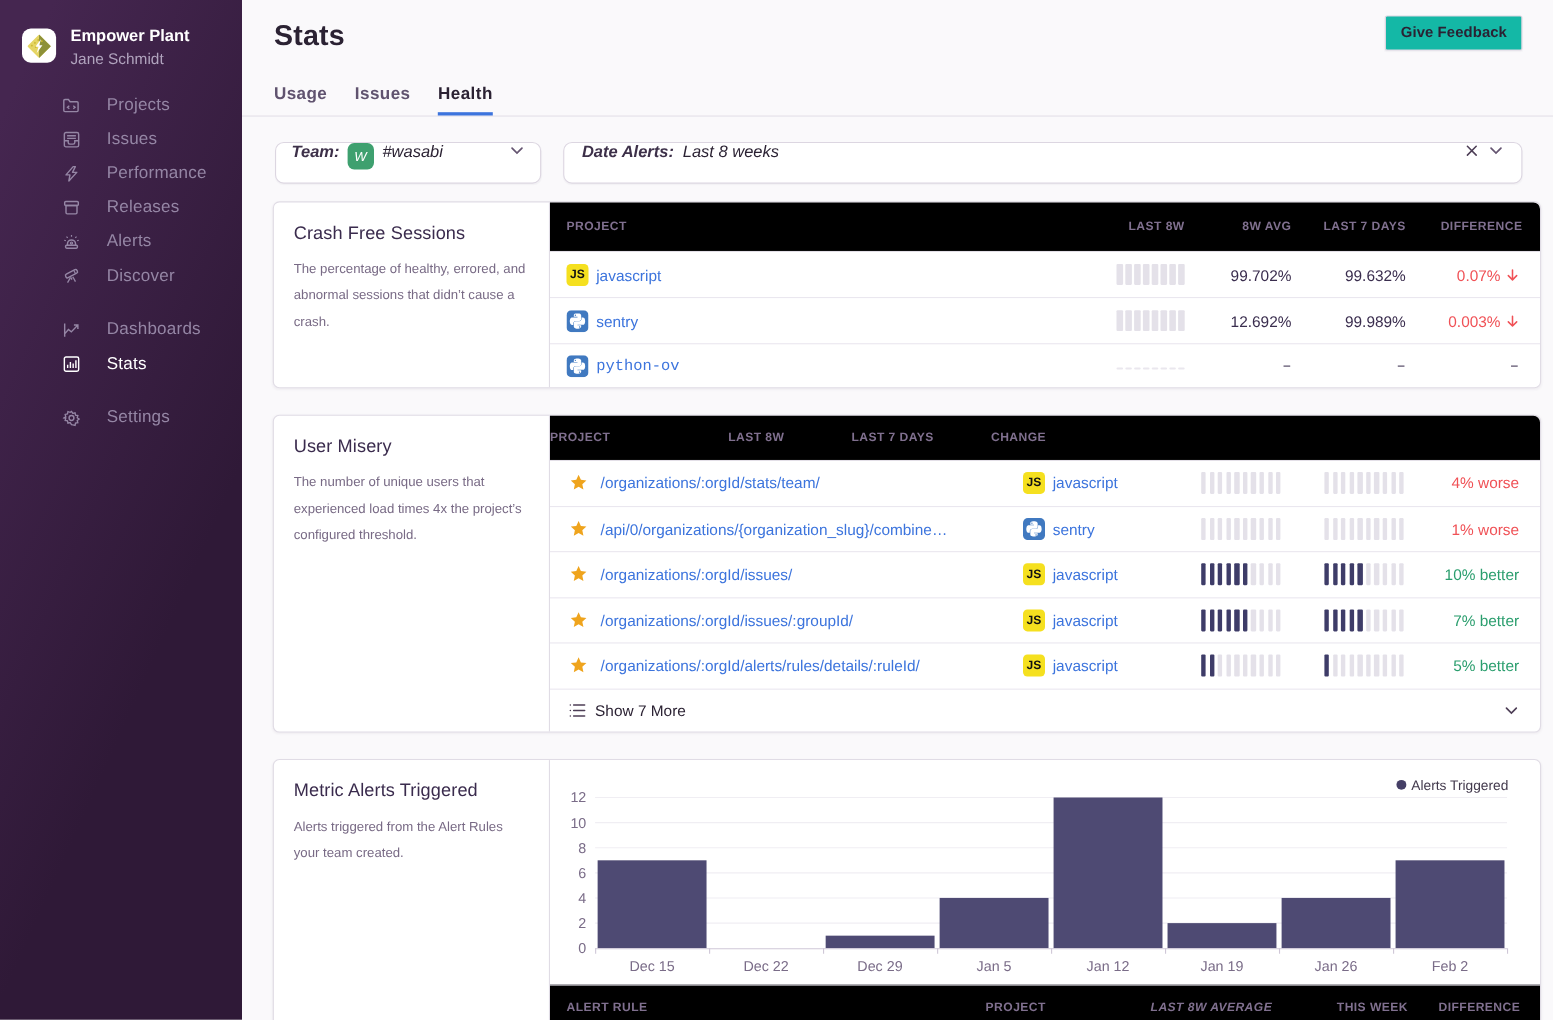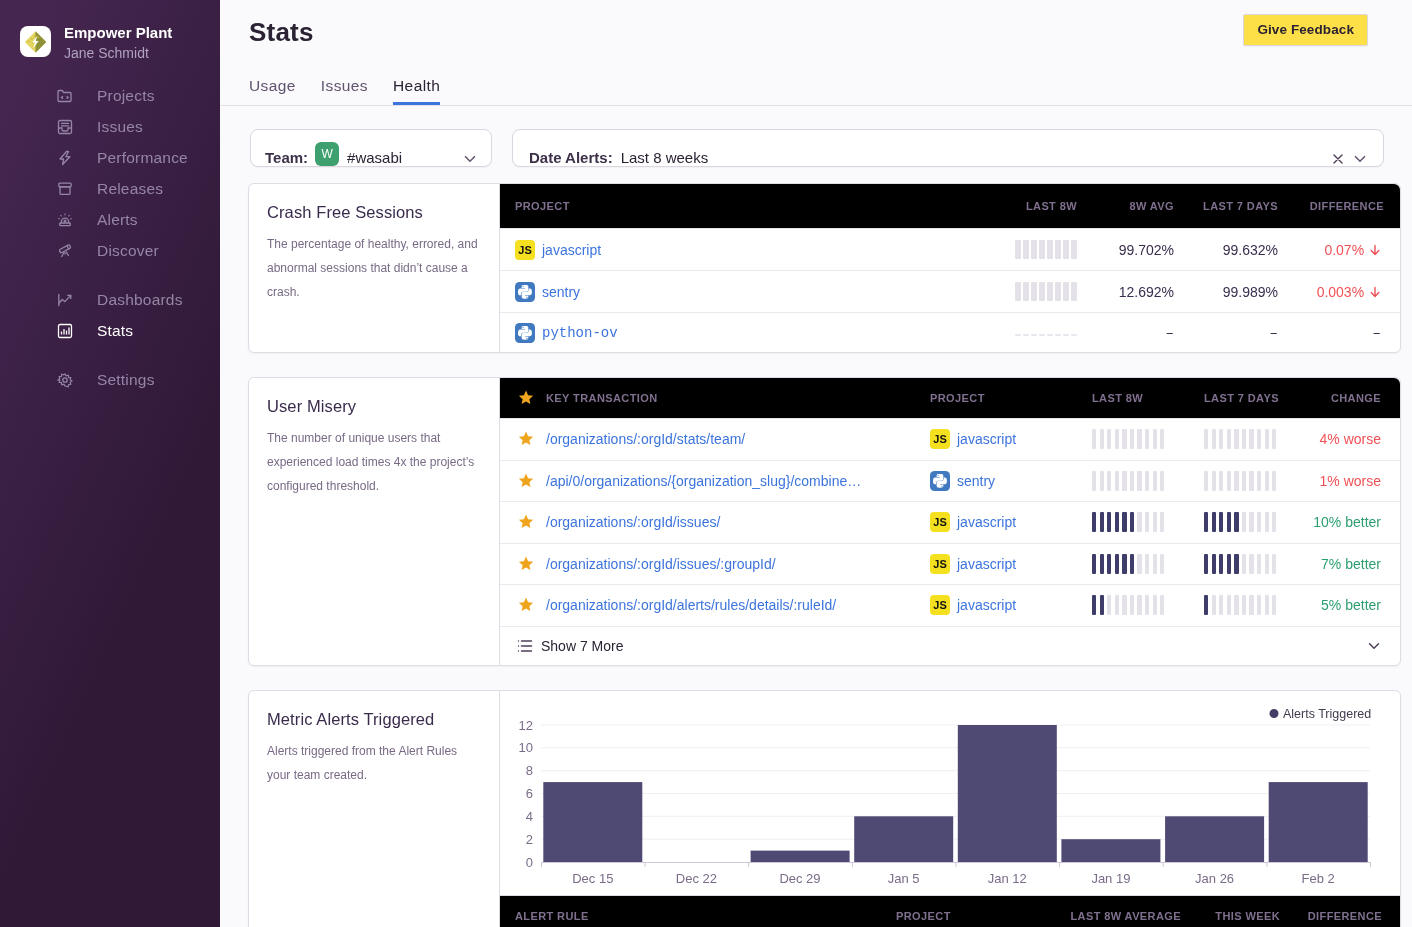--- a/index.html
+++ b/index.html
@@ -14,29 +14,29 @@
   .username { color:#b0a3bd; font-size:14px; line-height:18px; margin-top:2px;}
   .nav { position:absolute; left:0; top:80px; width:220px;padding-left:31px; }
   .navitem { display:flex; align-items:center; height:31px; padding-left:26px; font-size:15.5px; letter-spacing:0.2px; color:#9586a5; }
   .navitem svg { width:16px; height:16px; margin-right:24px; flex:none; }
   .navitem.active { color:#ffffff; }
   .navgap { height:18px; }
   
   .main { position:absolute; left:220px; top:0; width:1192px; height:927px; background:#faf9fb; }
   .pagehead { position:absolute; left:0; top:0; width:1192px; height:106px; border-bottom:1px solid #e3dfe8; }
   h1 { position:absolute; left:29px; top:17px; font-size:26px; color:#2b2233; letter-spacing:0.2px;}
-  .feedback { position:absolute; right:44px; top:14px; height:32px; background:#fde047; border:1px solid #dcd6e1;
+  .feedback { position:absolute; right:28px; top:14px; height:32px; background:#14b8a6; border:1px solid #dcd6e1;
     border-radius:2px; font-size:13.5px; font-weight:bold; color:#2b2233; padding:0 13px; line-height:30px; letter-spacing:0.1px;
     box-shadow:0 1px 1px rgba(60,40,77,0.04);}
-  .tabs { position:absolute; left:29px; bottom:0; display:flex; }
+  .tabs { position:absolute; left:29px; bottom:0; display:flex;font-weight:bold; }
   .tab { margin-right:25px; font-size:15.5px; letter-spacing:0.4px; color:#60536f; padding-bottom:7px; }
   .tab.active { color:#2b2233; border-bottom:3px solid #3c74dd; }
   
   .ctrl { position:absolute; background:#fff; border:1px solid #dcd6e1; border-radius:8px; height:38px;
-    display:flex; align-items:flex-end; font-size:15px; color:#2b2233; box-shadow:0 1px 1px rgba(60,40,77,0.04);}
+    display:flex; align-items:flex-start; font-size:15px; color:#2b2233; box-shadow:0 1px 1px rgba(60,40,77,0.04);font-style:italic;}
   .ctrl .label { font-weight:bold; color:#3d3049; }
   .teamctrl { left:30px; top:129px; width:242px; padding:0 14px; }
   .datectrl { left:292px; top:129px; width:872px; padding:0 16px; }
   .wbadge { width:24px; height:24px; border-radius:6px; background:#3ea06f; color:#fff; font-size:12px;
     text-align:center; line-height:24px; margin:0 8px 0 7px;}
   .chev { width:14px; height:14px; }
   
   .panel { position:absolute; left:28px; width:1153px; background:#fff; border:1px solid #e0dce5; border-radius:6px;
     box-shadow:0 1px 2px rgba(60,40,77,0.05);}
   .panel .desc { position:absolute; left:0; top:0; bottom:0; width:251px; border-right:1px solid #e0dce5; padding:17px 18px; }
@@ -82,21 +82,21 @@
   .keycell { display:flex; align-items:center; padding-left:18px; }
   .star { width:16px; height:16px; margin-right:6px; flex:none; }
   .keycell span, .keycell a { margin-left:0; }
   .thead .keycell span { margin-left:6px; }
   .keycell .lnk { margin-left:6px; }
   .tfoot { display:flex; align-items:center; height:38.5px; font-size:14px; color:#2b2233; padding-left:17px; }
   .listicon { width:16px; height:16px; margin-right:8px; }
   
   .p3c1 { flex:1; padding-left:15px; }
   .p3c2 { width:150px; }
-  .p3c3 { width:135px; text-align:right; }
+  .p3c3 { width:135px; text-align:left;font-style:italic; }
   .p3c4 { width:99px; text-align:right; }
   .p3c5 { width:102px; text-align:right; margin-right:18px; }
 </style>
 </head>
 <body>
 <div class="sidebar" id="sidebar">
   <div class="org">
     <div class="orglogo">
       <svg width="31" height="31" viewBox="0 0 31 31">
         <g transform="translate(15.5,16) rotate(45)">
@@ -290,26 +290,20 @@
       </div>
     </div>
   </div>
   <div class="panel" id="panel2" style="top:377px; height:289px;">
     <div class="desc">
       <h2>User Misery</h2>
       <p>The number of unique users that experienced load times 4x the project’s configured threshold.</p>
     </div>
     <div class="tbl">
       <div class="thead" style="height:41px;">
-        <div class="p2c1 keycell">
-            <svg class="star" viewBox="0 0 16 16">
-              <path d="M8 0.6 l2.1 4.6 5 .55 -3.72 3.4 1 4.95 L8 11.6 3.62 14.1 l1-4.95 L.9 5.75 l5-.55 Z" fill="#efa41d"></path>
-            </svg>
-            <span>KEY TRANSACTION</span>
-          </div>
         <div class="p2c2">PROJECT</div>
         <div class="p2c3">LAST 8W</div>
         <div class="p2c4">LAST 7 DAYS</div>
         <div class="p2c5">CHANGE</div>
       </div>
       <div class="trow" style="height:41.5px;">
         <div class="p2c1 keycell">
             <svg class="star" viewBox="0 0 16 16">
               <path d="M8 0.6 l2.1 4.6 5 .55 -3.72 3.4 1 4.95 L8 11.6 3.62 14.1 l1-4.95 L.9 5.75 l5-.55 Z" fill="#efa41d"></path>
             </svg>

